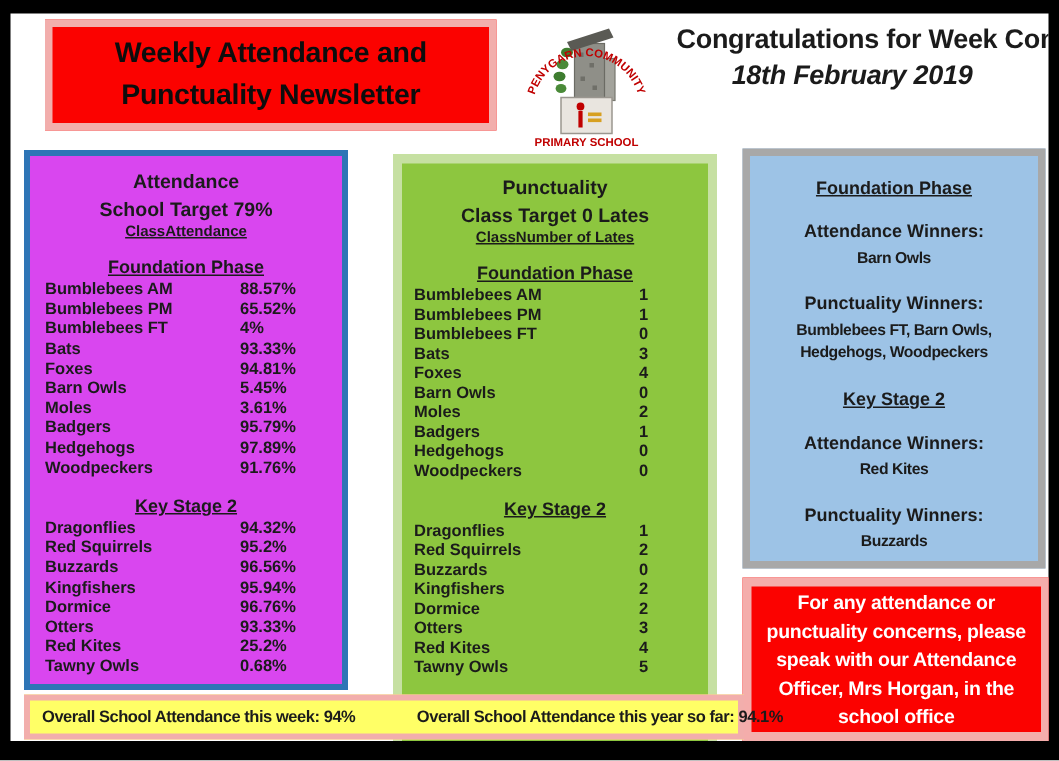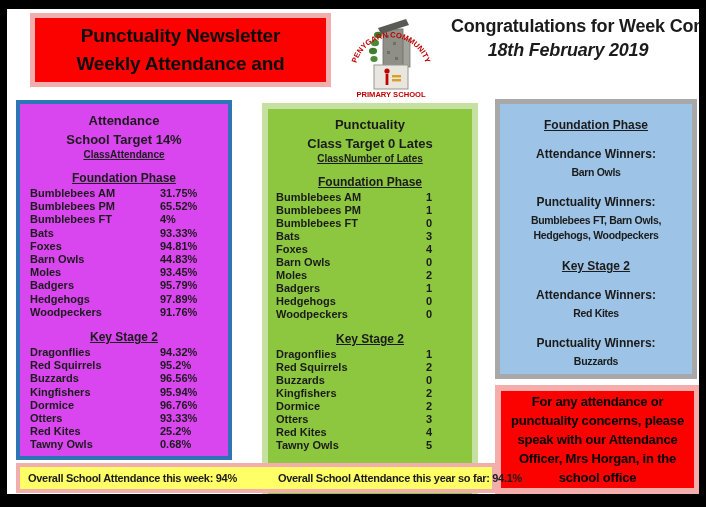--- a/index.html
+++ b/index.html
@@ -44,37 +44,37 @@
   .winners-panel{position:absolute;left:488px;top:90px;width:202px;height:280px;box-sizing:border-box;
                  background:#9dc3e6;border:5px solid #a8a8a8;text-align:center;padding-top:14px;}
   .wheading{font-size:12px;font-weight:bold;text-decoration:underline;}
   .wlabel{font-size:12px;font-weight:bold;margin-top:15px;}
   .wnames{font-size:10.5px;font-weight:bold;margin-top:4px;line-height:15px;letter-spacing:-0.3px;padding:0 2px;}
   .wsection + .wsection{margin-top:16px;}
 
   
   .concern-box{position:absolute;left:488px;top:376px;width:205px;height:109px;box-sizing:border-box;
                background:#fb0200;border:6px solid #f4adab;display:flex;align-items:center;justify-content:center;}
-  .concern-text{color:#000000;font-size:13px;font-weight:bold;text-align:center;line-height:19px;
+  .concern-text{color:#ffffff;font-size:13px;font-weight:bold;text-align:center;line-height:19px;
                 letter-spacing:-0.2px;padding:0 4px;}
 
   
   .footer-strip{position:absolute;left:9px;top:454px;width:480px;height:30px;box-sizing:border-box;
                 background:#ffff66;border:4px solid #f2aeac;display:flex;align-items:center;
                 justify-content:space-between;padding:0 8px;gap:41px;}
   .footer-text{font-size:11px;font-weight:bold;letter-spacing:-0.3px;white-space:nowrap;}
 </style>
 </head>
 <body>
 
 <div class="page">
 
   <div class="title-box">
+    <div class="title-line">Weekly Attendance and</div>
     <div class="title-line">Punctuality Newsletter</div>
-    <div class="title-line">Weekly Attendance and</div>
   </div>
 
   <div class="logo">
     <svg width="88" height="90" viewBox="0 0 88 90">
       <path id="logoArc" d="M 9 56 A 36 36 0 0 1 79 56" fill="none"></path>
 
       <ellipse cx="31" cy="26" rx="4" ry="3.2" fill="#3e7d2f"></ellipse>
       <ellipse cx="28" cy="34" rx="4" ry="3.2" fill="#4a8a38"></ellipse>
       <ellipse cx="26" cy="42" rx="4" ry="3.2" fill="#3e7d2f"></ellipse>
       <ellipse cx="27" cy="50" rx="3.6" ry="3" fill="#4a8a38"></ellipse>
@@ -100,30 +100,30 @@
     </svg>
   </div>
 
   <div class="congrats">
     <div class="congrats-label">Congratulations for Week Commencing:</div>
     <div class="congrats-date">18th February 2019</div>
   </div>
 
   <div class="attendance-panel">
     <div class="panel-title">Attendance</div>
-    <div class="panel-title">School Target 14%</div>
+    <div class="panel-title">School Target 79%</div>
     <div class="col-headers">
       <span class="u">Class</span>
       <span class="u">Attendance</span>
     </div>
     <div class="section-heading u">Foundation Phase</div>
     <div>
   <div class="trow">
     <span class="tname">Bumblebees AM</span>
-    <span class="tval">31.75%</span>
+    <span class="tval">88.57%</span>
   </div>
 
   <div class="trow">
     <span class="tname">Bumblebees PM</span>
     <span class="tval">65.52%</span>
   </div>
 
   <div class="trow">
     <span class="tname">Bumblebees FT</span>
     <span class="tval">4%</span>
@@ -134,26 +134,26 @@
     <span class="tval">93.33%</span>
   </div>
 
   <div class="trow">
     <span class="tname">Foxes</span>
     <span class="tval">94.81%</span>
   </div>
 
   <div class="trow">
     <span class="tname">Barn Owls</span>
-    <span class="tval">44.83%</span>
+    <span class="tval">5.45%</span>
   </div>
 
   <div class="trow">
     <span class="tname">Moles</span>
-    <span class="tval">93.45%</span>
+    <span class="tval">3.61%</span>
   </div>
 
   <div class="trow">
     <span class="tname">Badgers</span>
     <span class="tval">95.79%</span>
   </div>
 
   <div class="trow">
     <span class="tname">Hedgehogs</span>
     <span class="tval">97.89%</span>

